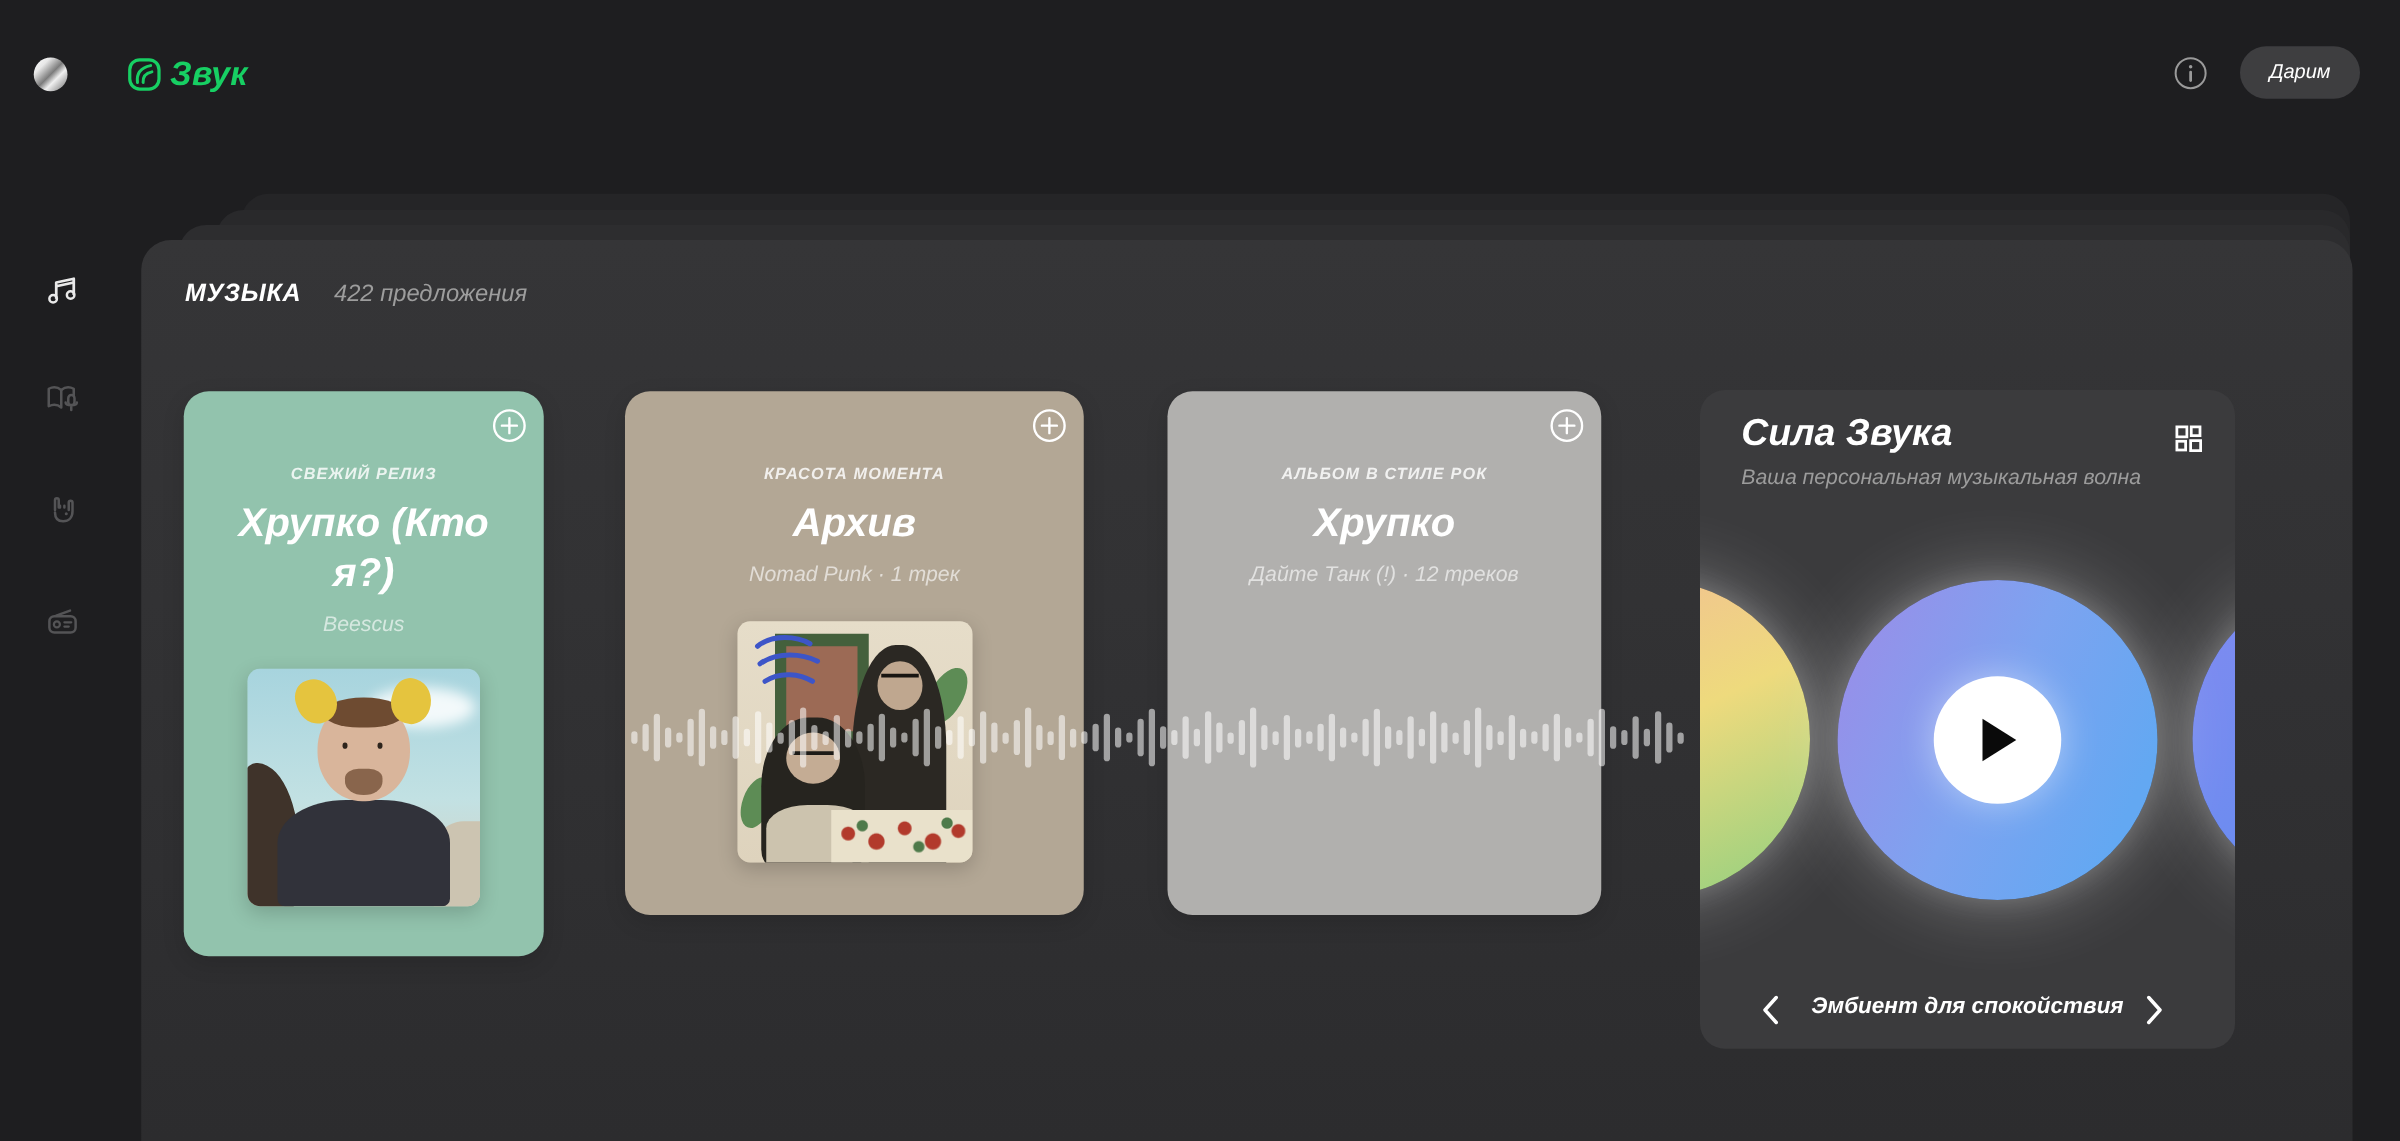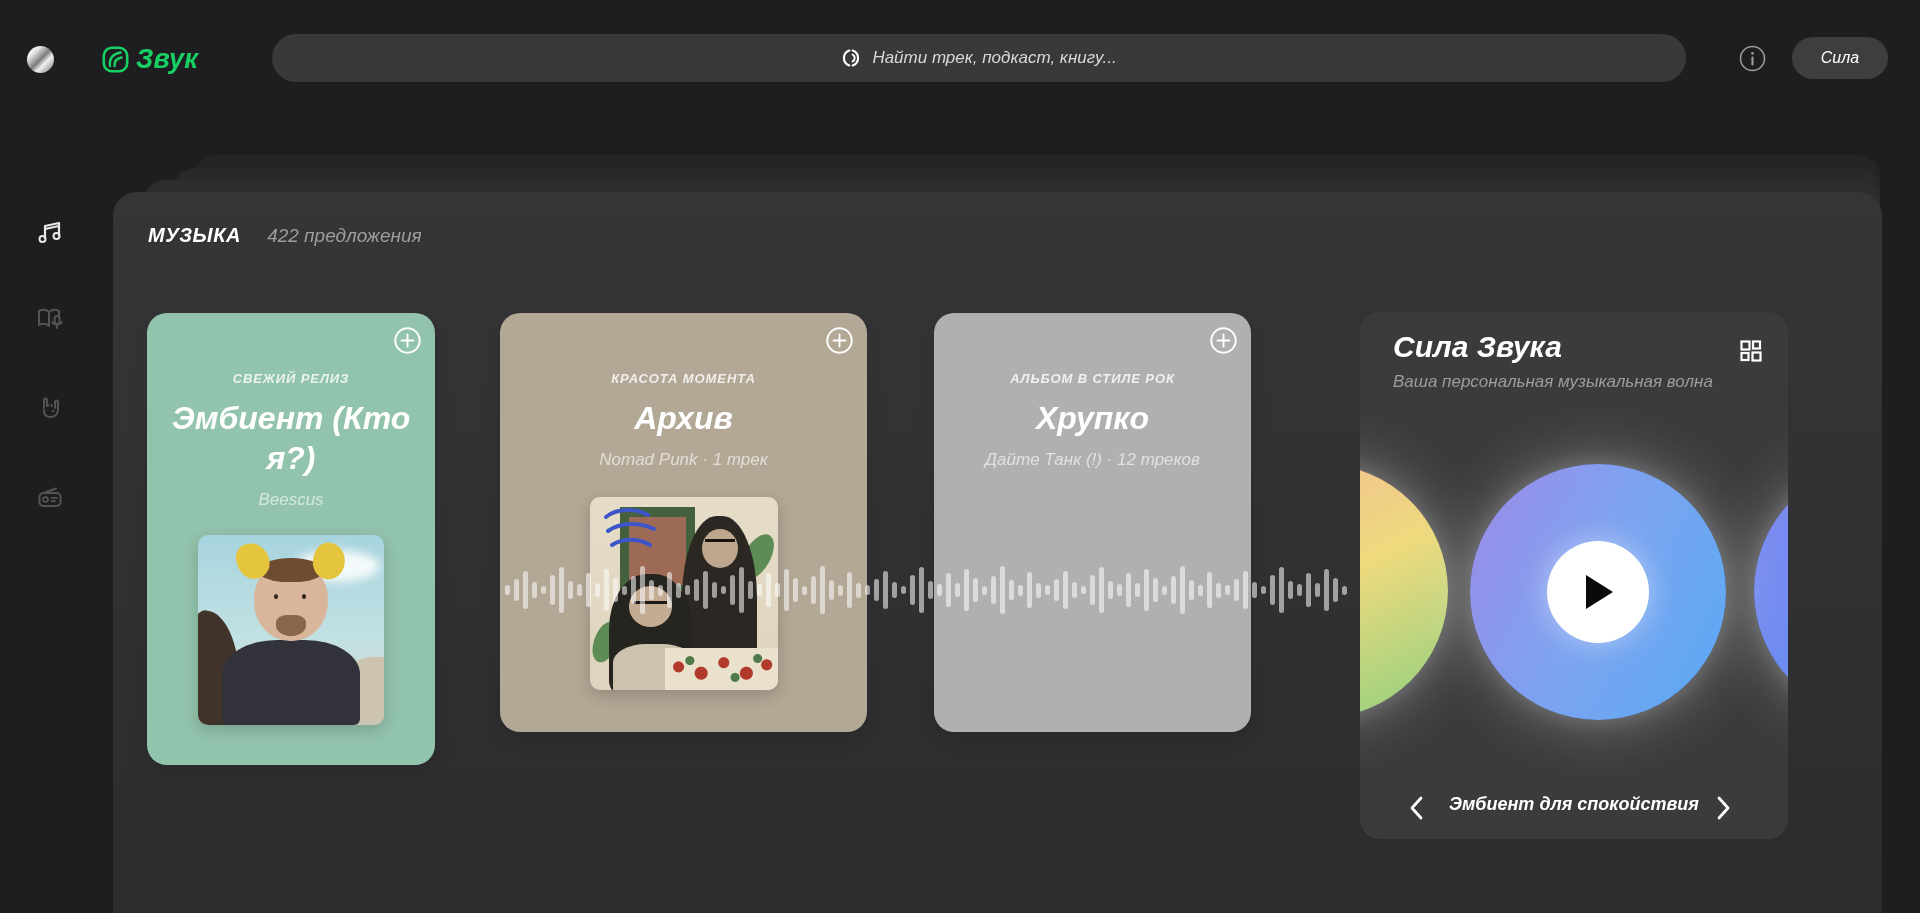--- a/index.html
+++ b/index.html
@@ -38,21 +38,21 @@
   
   .wavestrip { position:absolute; left:392px; top:350px; width:847px; height:96px;
     display:flex; align-items:center; gap:4px; z-index:3; pointer-events:none; }
   .wbar { width:5px; border-radius:3px; background:rgba(255,255,255,0.55); flex:none; }
 
   
   .card { position:absolute; top:121px; border-radius:20px; z-index:2; text-align:center;
     padding-top:58px; cursor:pointer; box-shadow:0 6px 18px rgba(0,0,0,0.12); }
   .card1 { left:34px;  width:288px; height:452px; }
   .card2 { left:387px; width:367px; height:419px; }
-  .card3 { left:821px; width:317px; height:419px; }
+  .card3 { left:821px; width:347px; height:419px; }
   .eyebrow { color:rgba(255,255,255,0.82); font-size:13px; font-weight:700; letter-spacing:0.9px; }
   .ctitle { color:#fff; font-size:32px; font-weight:800; line-height:40px; margin-top:12px; padding:0 18px; }
   .cmeta { color:rgba(255,255,255,0.62); font-size:17px; margin-top:12px; }
   .plusbtn { position:absolute; right:14px; top:14px; width:27px; height:27px; z-index:5; cursor:pointer; }
 
   .art { position:absolute; border-radius:10px; overflow:hidden; z-index:4;
     box-shadow:0 5px 16px rgba(0,0,0,0.18); }
   .art1 { left:51px; top:222px; width:186px; height:190px;
     background:linear-gradient(180deg,#a7d4de 0%,#c2e1e3 55%,#d6d0bf 100%); }
   .art2 { left:90px; top:184px; width:188px; height:193px; background:linear-gradient(180deg,#e6ddc9,#ded3bd); }
@@ -150,39 +150,31 @@
 
     <div class="logo">
       <svg width="27" height="27" viewBox="0 0 27 27">
         <rect x="1.8" y="1.8" width="23.4" height="23.4" rx="8" fill="none" stroke="#17cf63" stroke-width="2.6"></rect>
         <path d="M8 20 Q6.5 9 18.5 6.5" fill="none" stroke="#17cf63" stroke-width="2.4" stroke-linecap="round"></path>
         <path d="M12.5 20 Q12 13 19.5 11.5" fill="none" stroke="#17cf63" stroke-width="2.4" stroke-linecap="round"></path>
       </svg>
       <span class="logo-text">Звук</span>
     </div>
 
-    <div class="search">
-      <svg width="20" height="20" viewBox="0 0 24 24">
-        <path d="M10 3 A9.5 9.5 0 0 0 10 21" fill="none" stroke="#fff" stroke-width="2.6" stroke-linecap="round"></path>
-        <path d="M14 3 A9.5 9.5 0 0 1 14 21" fill="none" stroke="#fff" stroke-width="2.6" stroke-linecap="round"></path>
-        <path d="M14 8 A4.5 4.5 0 0 1 14 16" fill="none" stroke="#fff" stroke-width="2.4" stroke-linecap="round"></path>
-      </svg>
-      <span class="search-ph">Найти трек, подкаст, книгу...</span>
-    </div>
 
     <div class="infobtn">
       <svg width="27" height="27" viewBox="0 0 27 27">
         <circle cx="13.5" cy="13.5" r="12" fill="none" stroke="#9a9a9a" stroke-width="1.6"></circle>
         <circle cx="13.5" cy="8.3" r="1.4" fill="#9a9a9a"></circle>
         <rect x="12.4" y="11.5" width="2.2" height="9" rx="1.1" fill="#9a9a9a"></rect>
       </svg>
     </div>
 
     <div class="loginbtn">
-      <span>Сила</span>
+      <span>Дарим</span>
     </div>
   </div>
 
   <div>
     <div class="side-ic" style="top:218px">
       <svg width="28" height="28" viewBox="0 0 28 28">
         <path d="M9 21 V8 L23 5 V18" fill="none" stroke="#e9e9e9" stroke-width="2.2" stroke-linejoin="round"></path>
         <circle cx="6.5" cy="21" r="3" fill="none" stroke="#e9e9e9" stroke-width="2"></circle>
         <circle cx="20.5" cy="18" r="3" fill="none" stroke="#e9e9e9" stroke-width="2"></circle>
         <path d="M9 11 L23 8" stroke="#e9e9e9" stroke-width="2.2"></path>
@@ -323,21 +315,21 @@
       </div>
 
     <div class="card card1" id="card-0" style="background: rgb(146, 195, 173);">
       <div class="plusbtn">
         <svg width="27" height="27" viewBox="0 0 27 27">
           <circle cx="13.5" cy="13.5" r="12.2" fill="none" stroke="#fff" stroke-width="1.9"></circle>
           <path d="M13.5 7.5 V19.5 M7.5 13.5 H19.5" stroke="#fff" stroke-width="1.9" stroke-linecap="round"></path>
         </svg>
       </div>
       <div class="eyebrow">СВЕЖИЙ РЕЛИЗ</div>
-      <div class="ctitle">Эмбиент (Кто я?)</div>
+      <div class="ctitle">Хрупко (Кто я?)</div>
       <div class="cmeta">Beescus</div>
       <div class="art art1">
         <div class="a1-cloud"></div>
         <div class="a1-blob"></div>
         <div class="a1-blob2"></div>
         <div class="a1-jacket"></div>
         <div class="a1-head"></div>
         <div class="a1-hair"></div>
         <div class="a1-tuft a1-tl"></div>
         <div class="a1-tuft a1-tr"></div>

